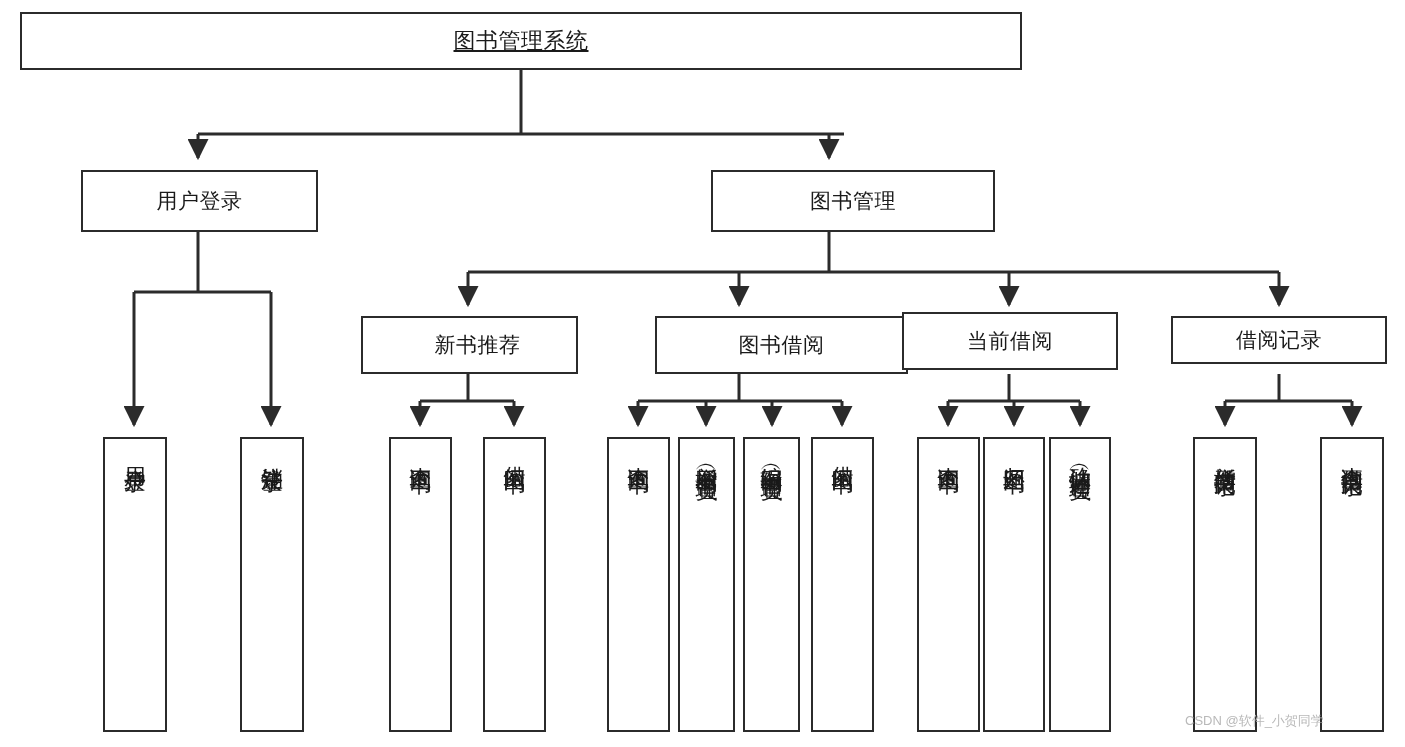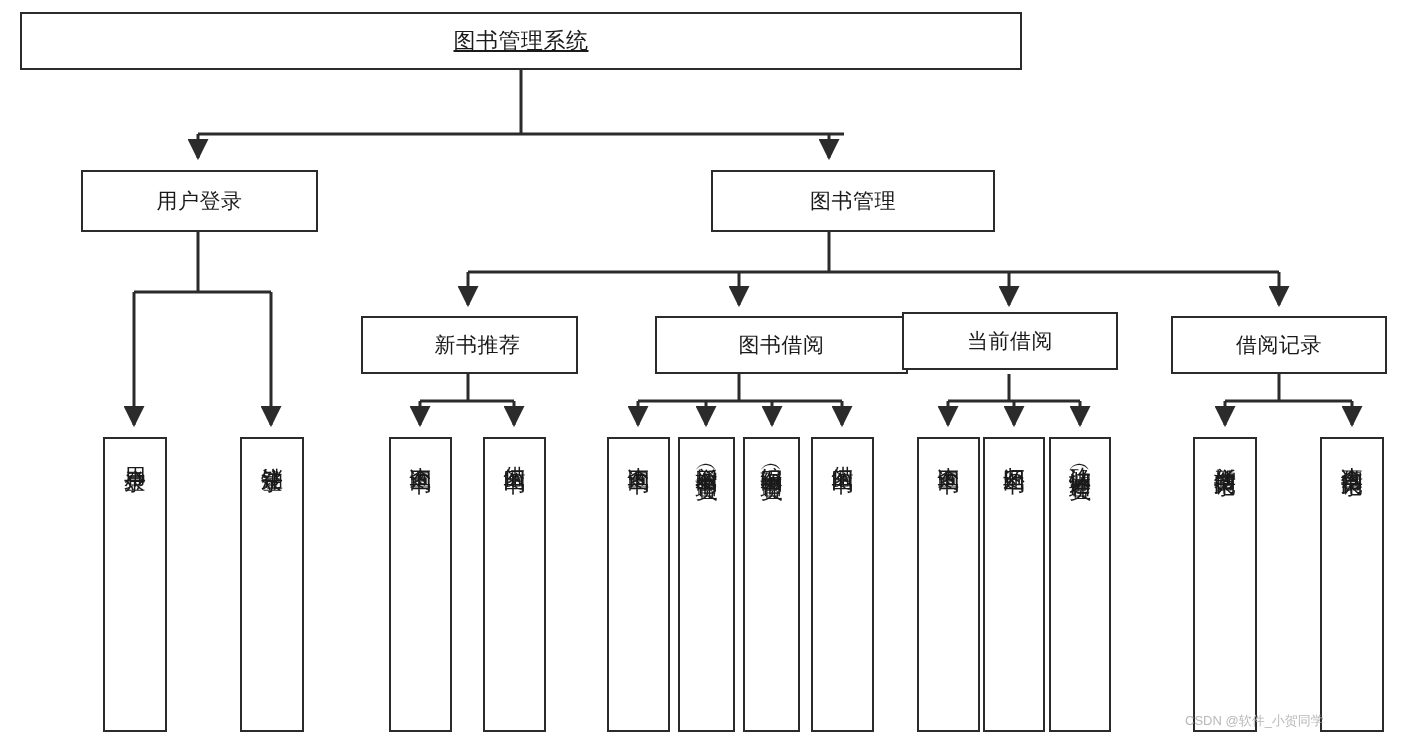--- a/index.html
+++ b/index.html
@@ -140,21 +140,21 @@
 
   <div class="node horiz" style="left:361px; top:316px; width:217px; height:58px;padding-left:16px;">
     <span class="lbl">新书推荐</span>
   </div>
   <div class="node horiz" style="left:633px; top:316px; width:253px; height:58px;margin-left:22px;">
     <span class="lbl">图书借阅</span>
   </div>
   <div class="node horiz" style="left:902px; top:312px; width:216px; height:58px;">
     <span class="lbl">当前借阅</span>
   </div>
-  <div class="node horiz" style="left:1171px; top:316px; width:216px; height:58px;">
+  <div class="node horiz" style="left:1171px; top:316px; width:216px; height:48px;">
     <span class="lbl">借阅记录</span>
   </div>
 
   <div class="node vert" style="left:103px; top:437px; width:64px; height:295px;">
     <span class="lbl">用户登录</span>
   </div>
   <div class="node vert" style="left:240px; top:437px; width:64px; height:295px;">
     <span class="lbl">注销登录</span>
   </div>
 

